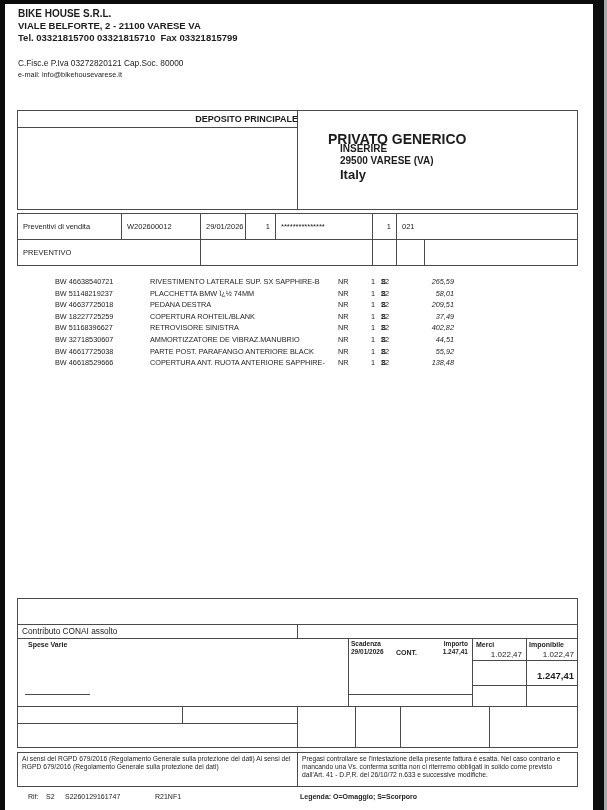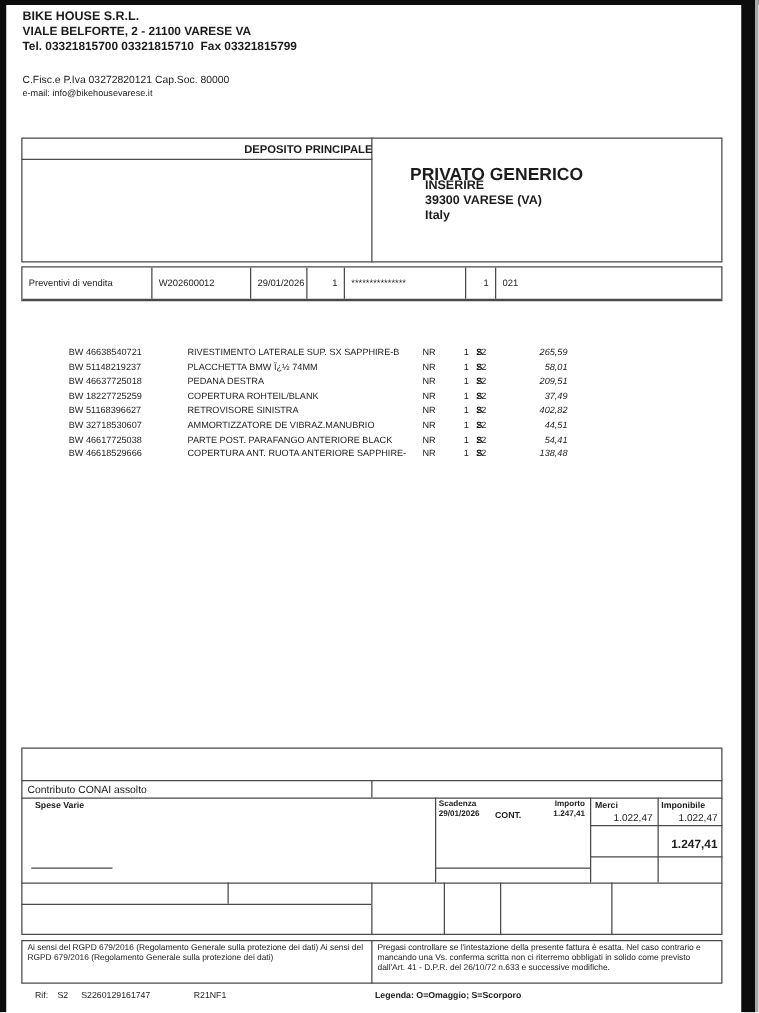--- a/index.html
+++ b/index.html
@@ -40,33 +40,40 @@
   <div class="t b" style="left:18px;top:32px;font-size:9.5px">Tel. 03321815700 03321815710  Fax 03321815799</div>
   <div class="t" style="left:18px;top:58px;font-size:8.3px">C.Fisc.e P.Iva 03272820121 Cap.Soc. 80000</div>
   <div class="t" style="left:18px;top:70px;font-size:7.3px">e-mail: info@bikehousevarese.it</div>
 
   <div class="box" style="left:17px;top:110px;width:561px;height:100px;"></div>
   <div class="line" style="left:297px;top:110px;width:1px;height:100px;"></div>
   <div class="line" style="left:17px;top:127px;width:281px;height:1px;"></div>
   <div class="t b" style="left:17px;top:114px;width:281px;text-align:right;font-size:9px">DEPOSITO PRINCIPALE</div>
   <div class="t b" style="left:328px;top:131px;font-size:14px">PRIVATO GENERICO</div>
   <div class="t b" style="left:340px;top:143px;font-size:10px">INSERIRE</div>
-  <div class="t b" style="left:340px;top:155px;font-size:10px">39300 VARESE (VA)</div>
-  <div class="t b" style="left:340px;top:167px;font-size:10px">Italy</div>
+  <div class="t b" style="left:340px;top:155px;font-size:10px">29500 VARESE (VA)</div>
+  <div class="t b" style="left:340px;top:167px;font-size:13px">Italy</div>
 
   <div class="info-table">
     <div class="irow irow1">
       <div class="cell" style="width:104px">Preventivi di vendita</div>
       <div class="cell" style="width:79px">W202600012</div>
       <div class="cell" style="width:45px">29/01/2026</div>
       <div class="cell cr" style="width:30px">1</div>
       <div class="cell" style="width:97px">***************</div>
       <div class="cell cr" style="width:24px">1</div>
       <div class="cell" style="width:28px">021</div>
     </div>
+    <div class="irow irow2">
+      <div class="cell" style="width:183px">PREVENTIVO</div>
+      <div class="cell" style="width:172px"></div>
+      <div class="cell" style="width:24px"></div>
+      <div class="cell" style="width:28px"></div>
+      <div class="cell" style="flex:1"></div>
+    </div>
   </div>
 
   <div class="ir" style="top:277px">
     <span class="i-code">BW 46638540721</span>
     <span class="i-desc">RIVESTIMENTO LATERALE SUP. SX SAPPHIRE-B</span>
     <span class="i-um">NR</span>
     <span class="i-qty">1</span>
     <span class="i-vat">
         <span>22</span>
         <span class="b">S</span>
@@ -130,21 +137,21 @@
   </div>
   <div class="ir" style="top:347px">
     <span class="i-code">BW 46617725038</span>
     <span class="i-desc">PARTE POST. PARAFANGO ANTERIORE BLACK</span>
     <span class="i-um">NR</span>
     <span class="i-qty">1</span>
     <span class="i-vat">
         <span>22</span>
         <span class="b">S</span>
       </span>
-    <span class="i-amt">54,41</span>
+    <span class="i-amt">55,92</span>
   </div>
   <div class="ir" style="top:358px">
     <span class="i-code">BW 46618529666</span>
     <span class="i-desc">COPERTURA ANT. RUOTA ANTERIORE SAPPHIRE-</span>
     <span class="i-um">NR</span>
     <span class="i-qty">1</span>
     <span class="i-vat">
         <span>22</span>
         <span class="b">S</span>
       </span>

